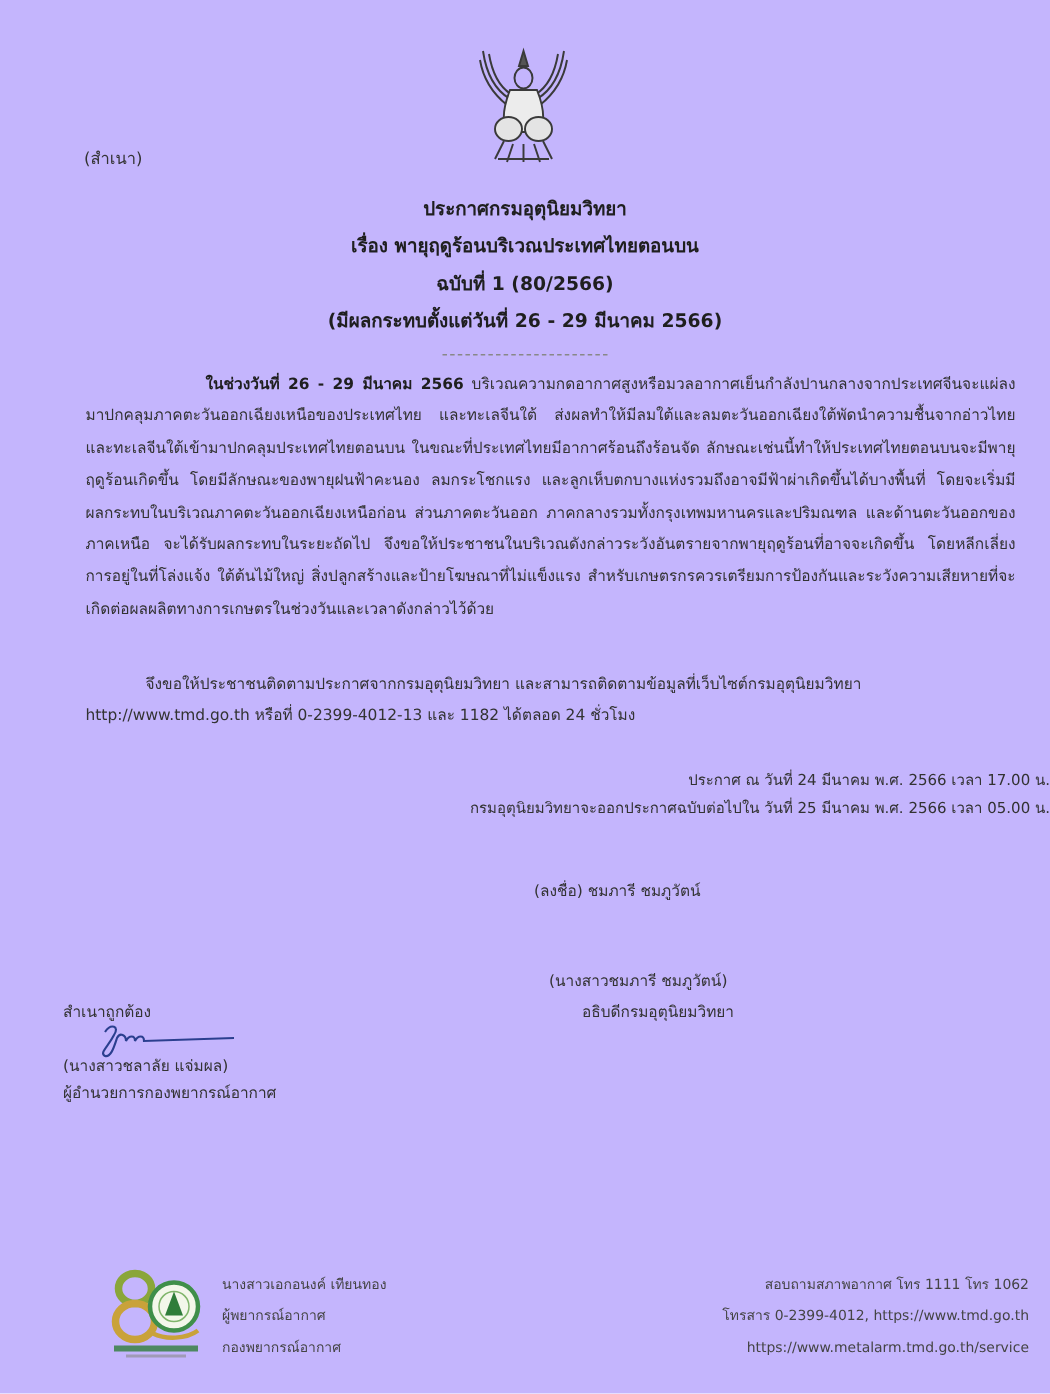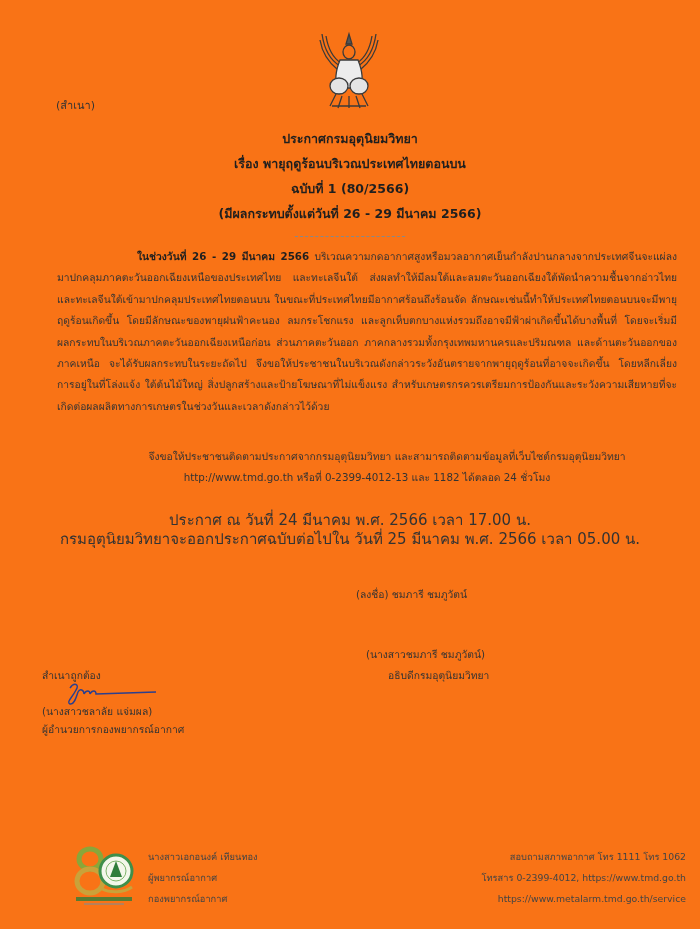--- a/index.html
+++ b/index.html
@@ -1,35 +1,35 @@
 <!DOCTYPE html>
 <html><head>
 <meta charset="utf-8">
 <style>
   * { box-sizing: border-box; margin: 0; padding: 0; }
   html, body { width: 700px; height: 929px; background: #ffffff; overflow: hidden; }
   body { position: relative; font-family: "DejaVu Sans", "Liberation Sans", sans-serif; color: #2a2a2a; }
-  .page { position: absolute; left: 0; top: 0; width: 700px; height: 929px; background: #f97316; }
+  .page { position: absolute; left: 0; top: 0; width: 700px; height: 929px; background: #c4b5fd; }
 
   .copy-label { position: absolute; left: 56px; top: 96px; font-size: 11px; color: #333; }
 
   .emblem { position: absolute; left: 316px; top: 30px; width: 66px; height: 80px; }
 
   .title-block { position: absolute; left: 0; width: 700px; top: 126px; text-align: center; }
   .title-line { font-size: 12.5px; font-weight: bold; line-height: 25px; color: #1f1f1f; }
   .divider { width: 110px; margin: 10px auto 0; border-top: 1px dashed #888; }
 
   .body-text { position: absolute; left: 57px; width: 620px; top: 246px; font-size: 10.3px; line-height: 21.4px; color: #333; text-align: justify; }
   .body-text p { text-indent: 80px; }
   .body-text .lead { font-weight: bold; color: #1f1f1f; }
 
-  .contact-par { position: absolute; left: 57px; width: 620px; top: 446px; font-size: 10.3px; line-height: 21.4px; color: #333; text-align: center; }
+  .contact-par { position: absolute; left: 57px; width: 620px; top: 446px; font-size: 10.3px; line-height: 21.4px; color: #333; }
   .contact-par .ind { padding-left: 40px; display: block; }
 
-  .announce { position: absolute; left: 0; width: 700px; top: 511px; text-align: center; font-size: 15px; line-height: 19px; color: #333; }
+  .announce { position: absolute; left: 0; width: 700px; top: 511px; text-align: right; font-size: 10px; line-height: 19px; color: #333; }
 
   .signer { position: absolute; left: 356px; top: 584px; font-size: 10.3px; line-height: 21px; color: #333; }
   .signer .l2 { padding-left: 10px; margin-top: 39px; }
   .signer .l3 { padding-left: 32px; }
 
   .certify { position: absolute; left: 42px; top: 666px; font-size: 10.3px; line-height: 18px; color: #333; }
   .signature { position: absolute; left: 60px; top: 680px; width: 100px; height: 26px; }
 
   .footer-logo { position: absolute; left: 72px; top: 843px; width: 66px; height: 66px; }
   .footer-left { position: absolute; left: 148px; top: 846px; font-size: 9.3px; line-height: 21px; color: #444; }

